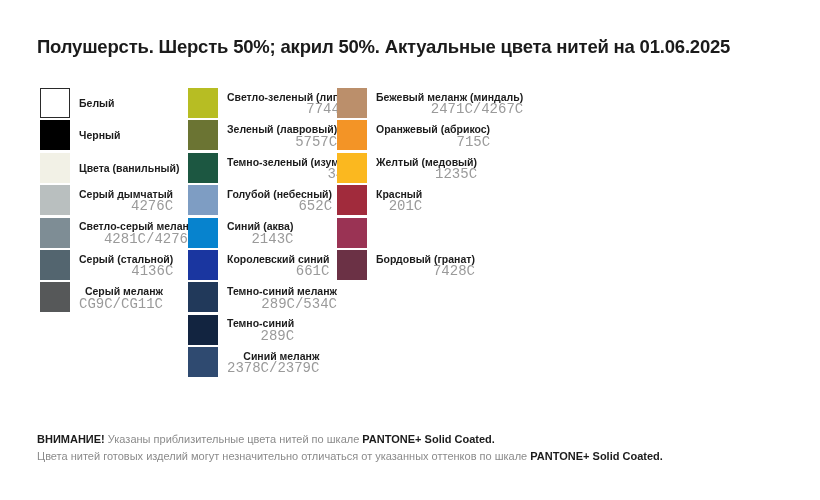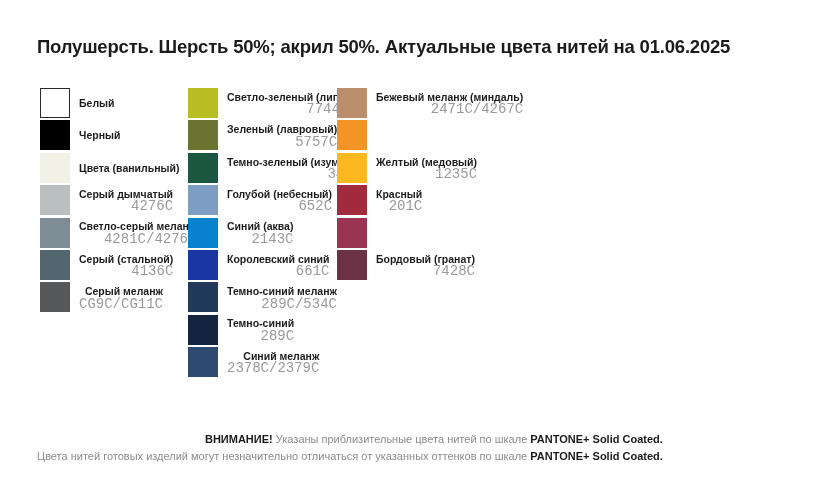--- a/index.html
+++ b/index.html
@@ -10,21 +10,21 @@
   .col{position:absolute;top:88px;}
   .col-0{left:40px;}
   .col-1{left:188px;}
   .col-2{left:337px;}
   .row{display:flex;align-items:center;height:30px;margin-bottom:2.4px;}
   .swatch{width:30px;height:30px;flex:0 0 30px;}
   .swatch.bordered{box-sizing:border-box;border:1px solid #2a2a2a;}
   .lbl{padding-left:9px;text-align:right;}
   .nm{font-size:10.5px;font-weight:bold;color:#1c1c1c;line-height:12.5px;white-space:nowrap;}
   .cd{font-size:14px;color:#9a9a9a;line-height:12px;white-space:nowrap;font-family:Liberation Mono, monospace;}
-  .footer{position:absolute;left:37px;top:431px;font-size:11px;color:#8b8b8b;line-height:16.5px;text-align:right;}
+  .footer{position:absolute;left:37px;top:431px;font-size:11px;color:#8b8b8b;line-height:16.5px;}
   .footer .b{color:#1b1b1b;font-weight:bold;}
 </style>
 </head>
 <body>
 
 <div class="page">
 
   <h1 class="title">Полушерсть. Шерсть 50%; акрил 50%. Актуальные цвета нитей на 01.06.2025</h1>
 
   <div class="col col-0">
@@ -143,20 +143,24 @@
   <div class="col col-2">
       <div class="row">
         <div class="swatch" style="background: rgb(187, 143, 107);"></div>
         <div class="lbl">
           <div class="nm">Бежевый меланж (миндаль)</div>
           <div class="cd">2471C/4267C</div>
         </div>
       </div>
       <div class="row">
         <div class="swatch" style="background: rgb(243, 148, 38);"></div>
+        <div class="lbl">
+          <div class="nm">Оранжевый (абрикос)</div>
+          <div class="cd">715C</div>
+        </div>
       </div>
       <div class="row">
         <div class="swatch" style="background: rgb(251, 184, 31);"></div>
         <div class="lbl">
           <div class="nm">Желтый (медовый)</div>
           <div class="cd">1235C</div>
         </div>
       </div>
       <div class="row">
         <div class="swatch" style="background: rgb(161, 43, 60);"></div>

